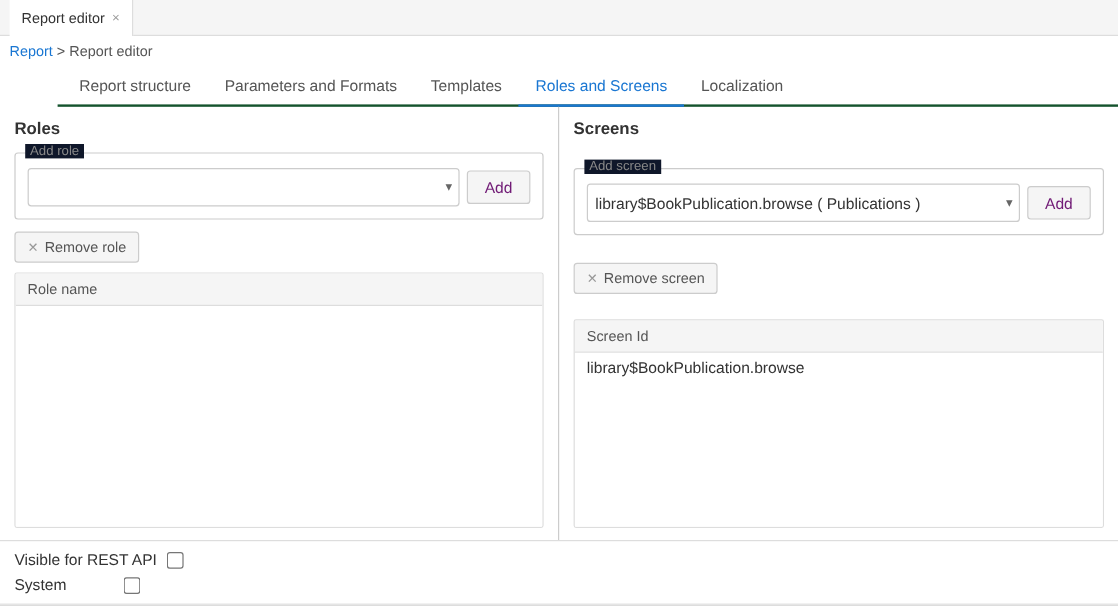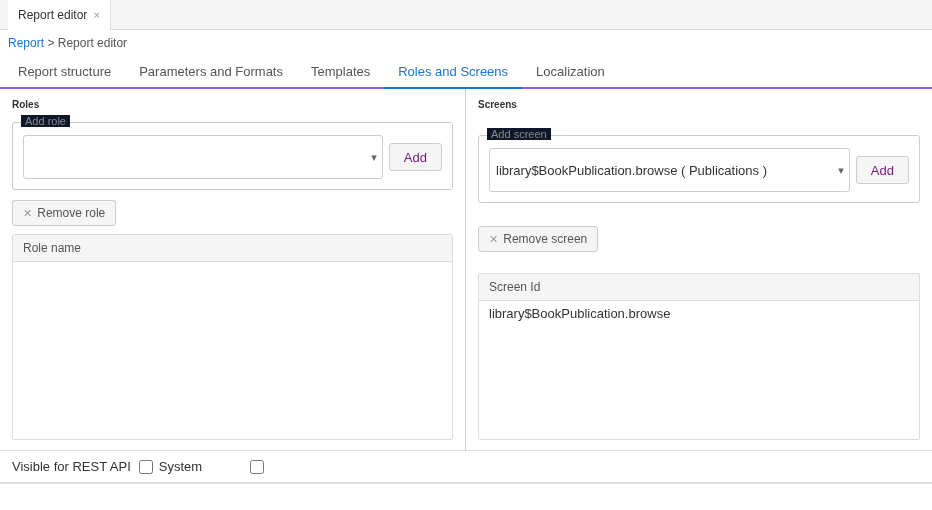--- a/index.html
+++ b/index.html
@@ -40,23 +40,24 @@
     }
     .breadcrumb a {
       color: #1976d2;
       text-decoration: none;
     }
 
     
     .nav-tabs {
       display: flex;
       align-items: center;
-      border-bottom: 2px solid #8b5cf6;
+      border-bottom: 2px solid #14532d;
       padding-left: 4px;
       gap: 0;
+      margin-left: 48px;
     }
     .nav-tab {
       padding: 8px 14px;
       font-size: 13px;
       cursor: pointer;
       color: #555;
       border-bottom: 2px solid transparent;
       margin-bottom: -2px;
     }
     .nav-tab.active {
@@ -85,21 +86,21 @@
     
     .screens-panel {
       flex: 1;
       padding: 10px 12px;
       display: flex;
       flex-direction: column;
       gap: 21px;
     }
 
     .section-title {
-      font-size: 10px;
+      font-size: 14px;
       font-weight: bold;
       color: #333;
       margin-bottom: 4px;
     }
 
     .fieldset-group {
       border: 1px solid #ccc;
       border-radius: 3px;
       padding: 8px 10px 10px;
       position: relative;
@@ -120,21 +121,21 @@
       gap: 6px;
       margin-top: 4px;
     }
 
     .dropdown-wrapper {
       position: relative;
       flex: 1;
     }
     .dropdown-wrapper select {
       width: 100%;
-      height: 44px;
+      height: 32px;
       border: 1px solid #ccc;
       border-radius: 3px;
       background: #fff;
       font-size: 13px;
       padding: 0 24px 0 6px;
       appearance: none;
       cursor: pointer;
       color: #333;
     }
     .dropdown-arrow {
@@ -202,21 +203,21 @@
       font-size: 13px;
       border-bottom: 1px solid #f0f0f0;
       color: #333;
     }
     .data-table-row:last-child { border-bottom: none; }
 
     
     .bottom-fields {
       padding: 8px 12px;
       display: flex;
-      flex-direction: row;
+      flex-direction: column;
       gap: 6px;
       border-bottom: 1px solid #ddd;
     }
     .field-row {
       display: flex;
       align-items: center;
       gap: 8px;
       font-size: 13px;
     }
     .field-row input[type="checkbox"] {

